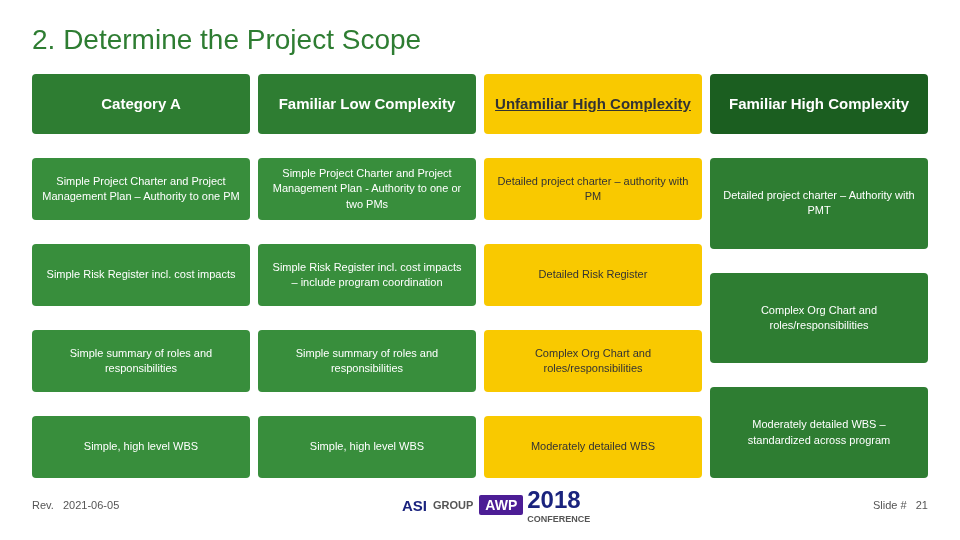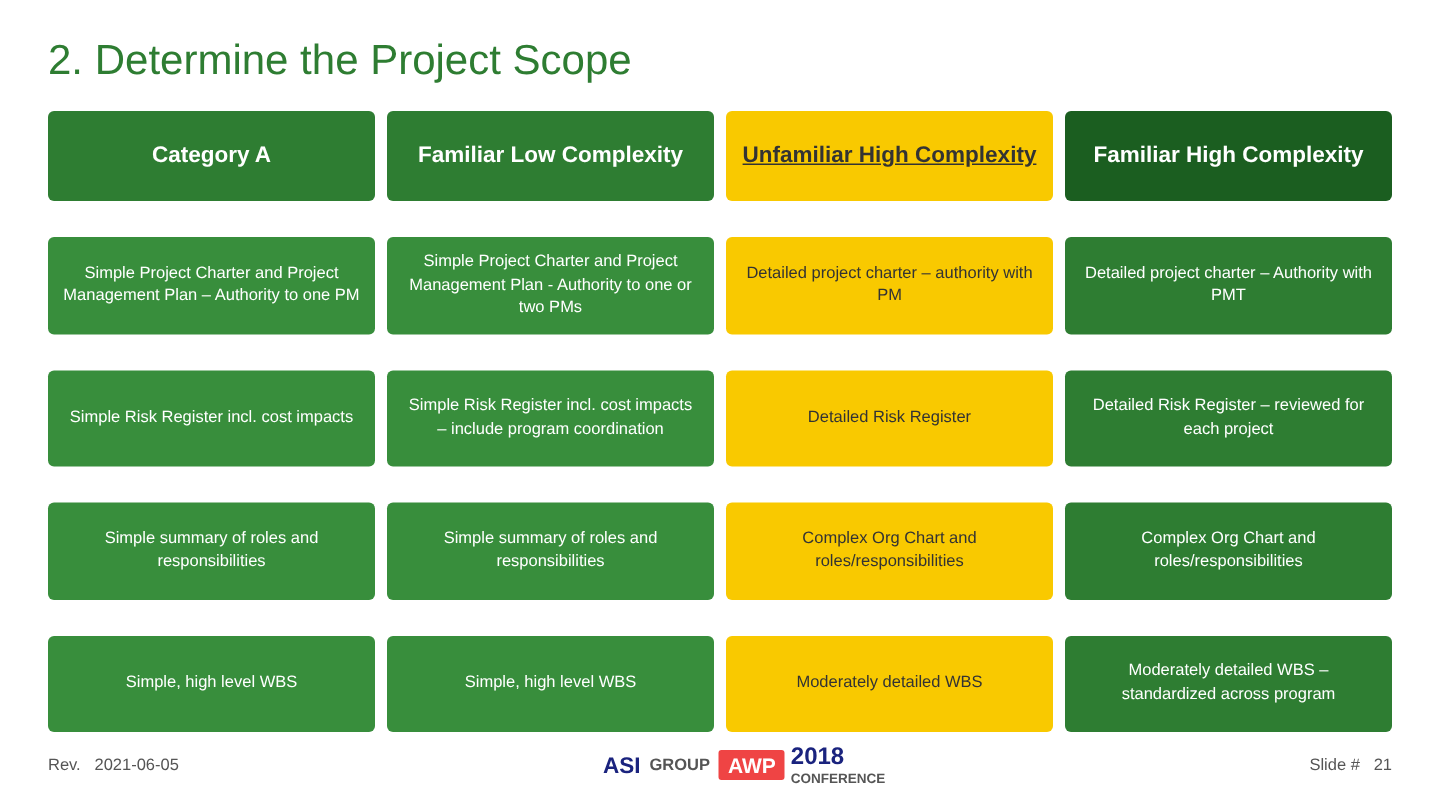--- a/index.html
+++ b/index.html
@@ -85,29 +85,29 @@
       font-size: 13px;
       font-weight: bold;
       color: #333;
     }
     .logo-asi {
       font-size: 15px;
       font-weight: 900;
       color: #1a237e;
     }
     .logo-awp {
-      background: #ef4444;
+      background: #4c1d95;
       color: white;
       padding: 2px 6px;
       border-radius: 2px;
       font-size: 14px;
       font-weight: bold;
     }
     .logo-year {
-      font-size: 16px;
+      font-size: 24px;
       font-weight: bold;
       color: #1a237e;
     }
     .logo-conference {
       font-size: 9px;
       color: #555;
       display: block;
       text-align: center;
     }
   </style>
@@ -141,21 +141,20 @@
 High Complexity</div>
         <div class="col-card yellow">Detailed project charter – authority with PM</div>
         <div class="col-card yellow">Detailed Risk Register</div>
         <div class="col-card yellow">Complex Org Chart and roles/responsibilities</div>
         <div class="col-card yellow">Moderately detailed WBS</div>
       </div>
       <div class="col">
         <div class="col-header dark-green">Familiar     High
 Complexity</div>
         <div class="col-card dark-green">Detailed project charter – Authority with PMT</div>
-        <div class="col-card dark-green">Detailed Risk Register – reviewed for each project</div>
         <div class="col-card dark-green">Complex Org Chart and roles/responsibilities</div>
         <div class="col-card dark-green">Moderately detailed WBS – standardized across program</div>
       </div>
     </div>
 
   <div class="footer">
     <div>
       <span>Rev.</span>
       &nbsp;
       <span>2021-06-05</span>

